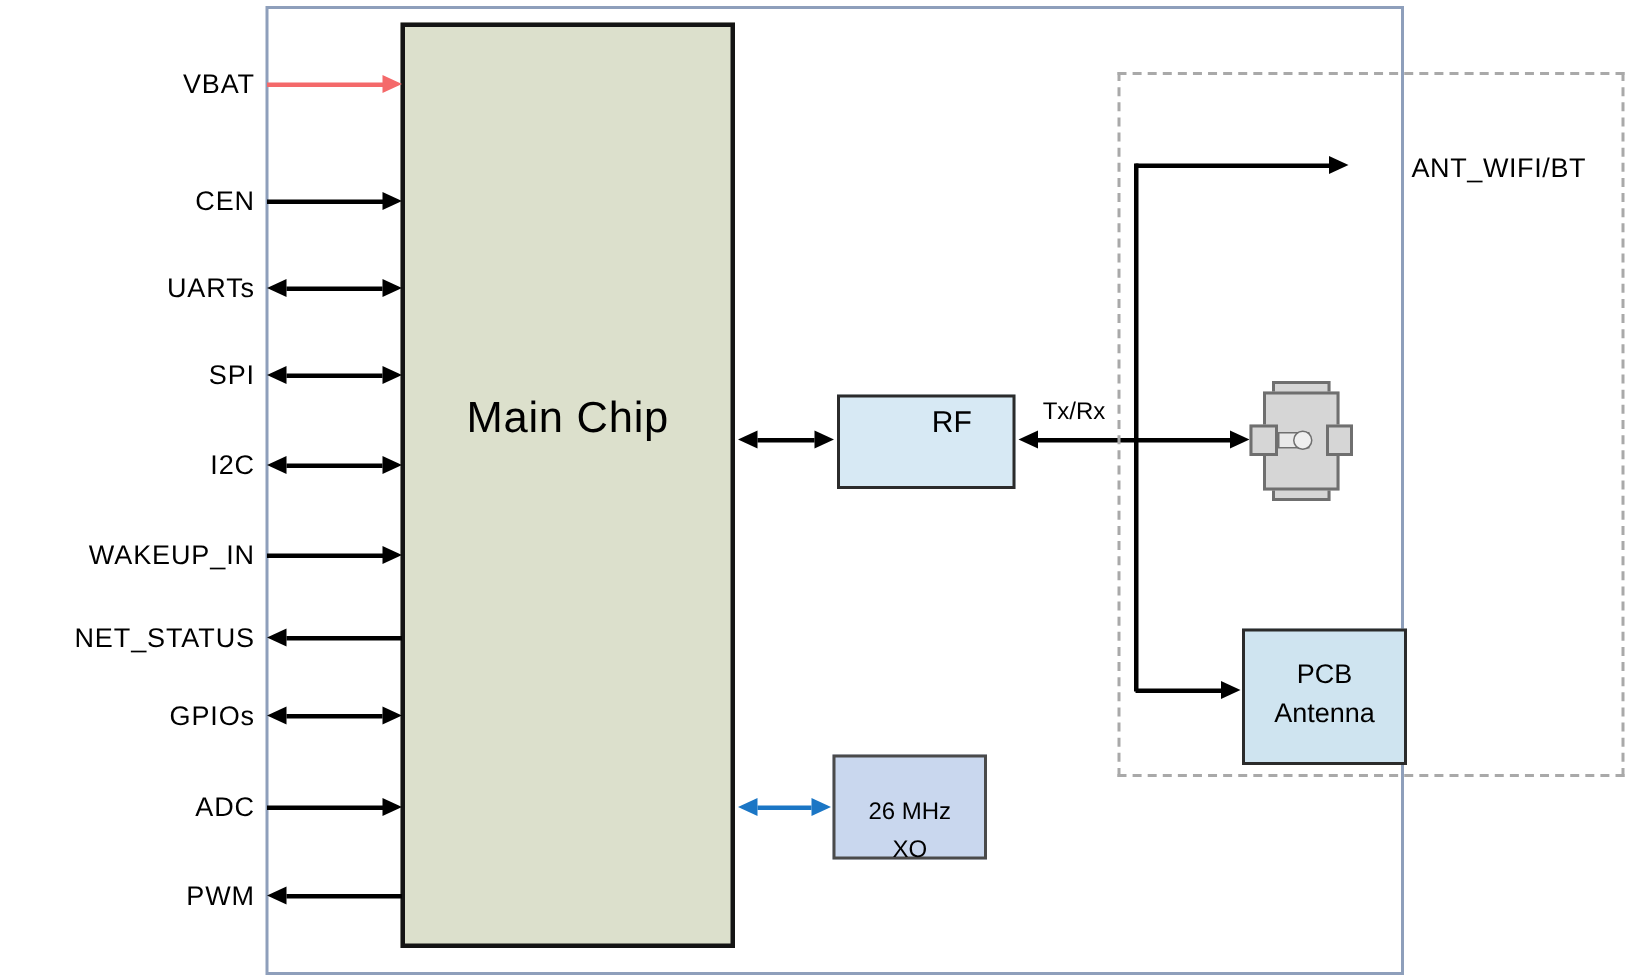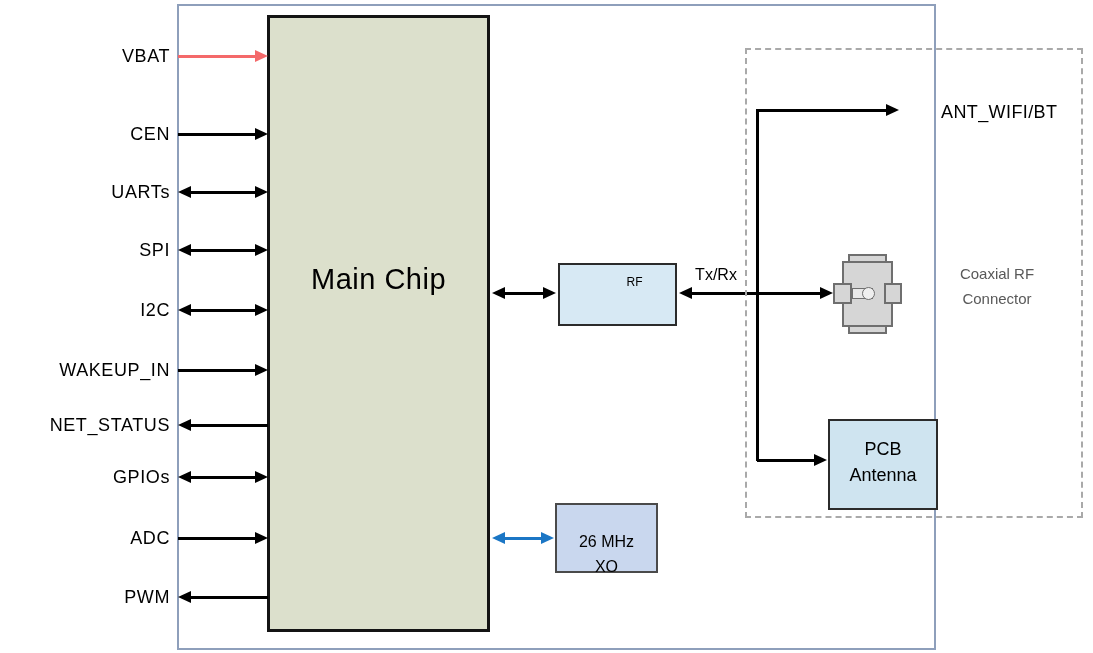--- a/index.html
+++ b/index.html
@@ -22,21 +22,21 @@
     left:267px;top:15px;width:223px;height:617px;
     background:var(--chip_fill,#DCE0CC);border:3px solid #141414;
   }
   .main-chip .chip-label{
     position:absolute;left:0;top:245px;width:100%;
     font-size:29px;letter-spacing:0.5px;text-align:center;
   }
   .rf-box{
     left:558px;top:263px;width:119px;height:63px;
     background:var(--rf_fill,#D7E9F4);border:2px solid #2b2b2b;
-    font-size:12px;line-height:27px;padding-top:4px;padding-left:34px;
+    font-size:20px;line-height:27px;padding-top:4px;padding-left:34px;
   }
   .pcb-box{
     left:828px;top:419px;width:110px;height:91px;
     background:var(--pcb_fill,#CFE4F0);border:2px solid #2b2b2b;
     font-size:18px;line-height:26px;padding-top:15px;
   }
   .xo-box{
     left:555px;top:503px;width:103px;height:70px;
     background:var(--xo_fill,#C9D7EE);border:2px solid #4a4a4a;
     font-size:16px;line-height:25px;padding-top:24px;
@@ -184,24 +184,20 @@
   <div>
     <span class="conn-part conn-tab-top"></span>
     <span class="conn-part conn-tab-bottom"></span>
     <span class="conn-part conn-body"></span>
     <span class="conn-part conn-tab-left"></span>
     <span class="conn-part conn-tab-right"></span>
     <span class="conn-part conn-slot"></span>
     <span class="conn-part conn-circle"></span>
   </div>
 
-  <div class="coax-label">
-    <div>Coaxial RF</div>
-    <div>Connector</div>
-  </div>
 
   <div class="block pcb-box">
     <div>PCB</div>
     <div>Antenna</div>
   </div>
 
   <div>
     <span class="head-l blue" style="left:492px;top:532px"></span>
     <span class="h-line blue" style="left:505px;top:537px;width:36px"></span>
     <span class="head-r blue" style="left:541px;top:532px"></span>

